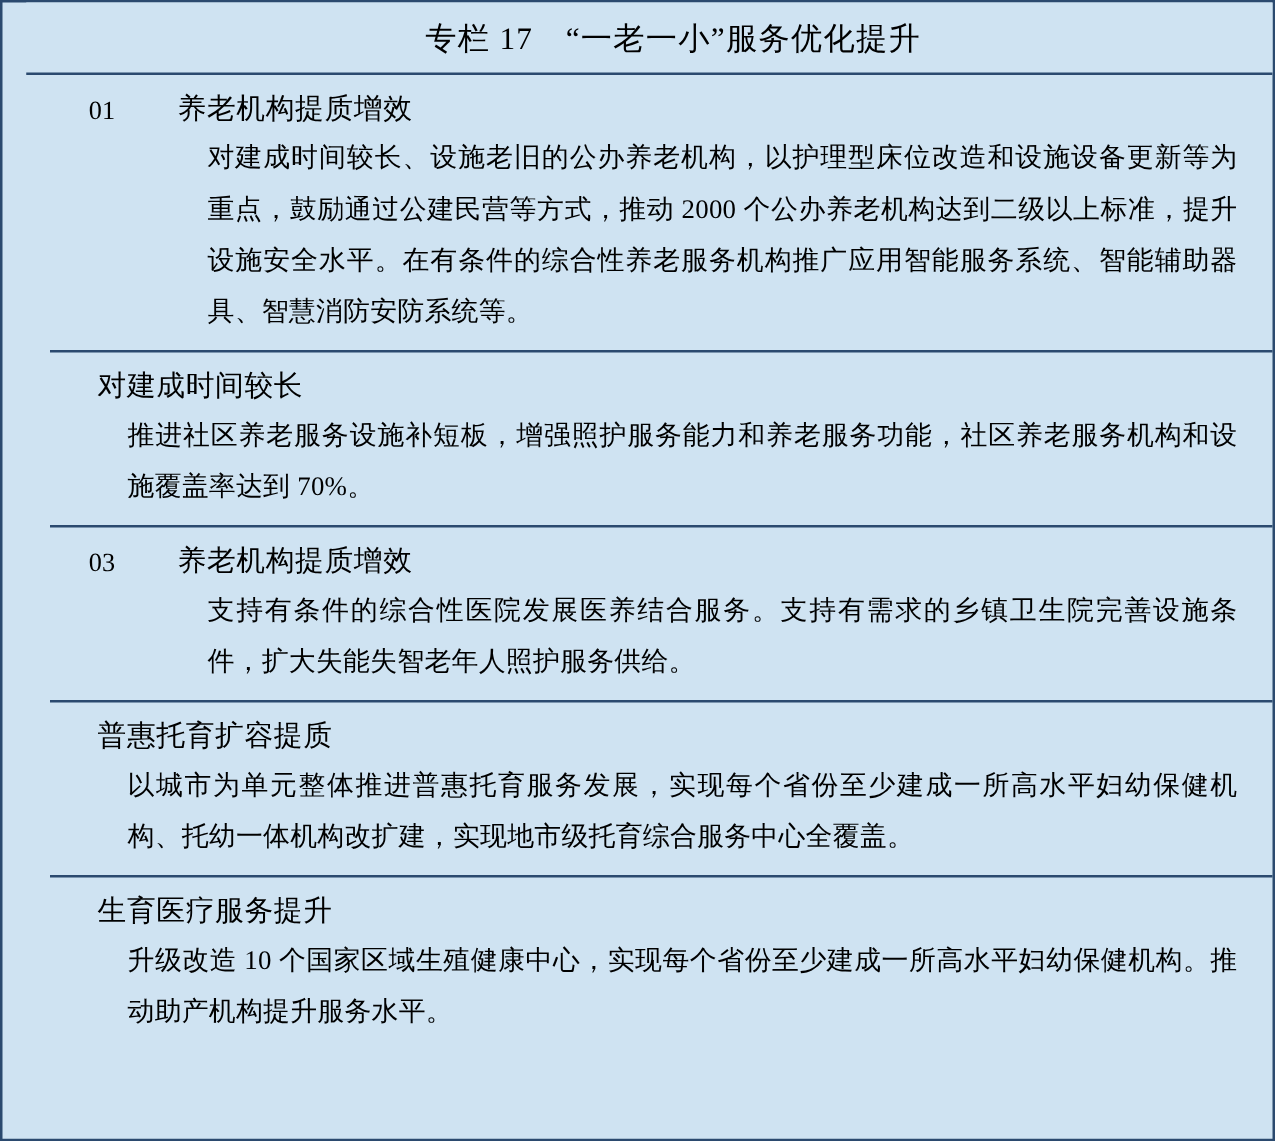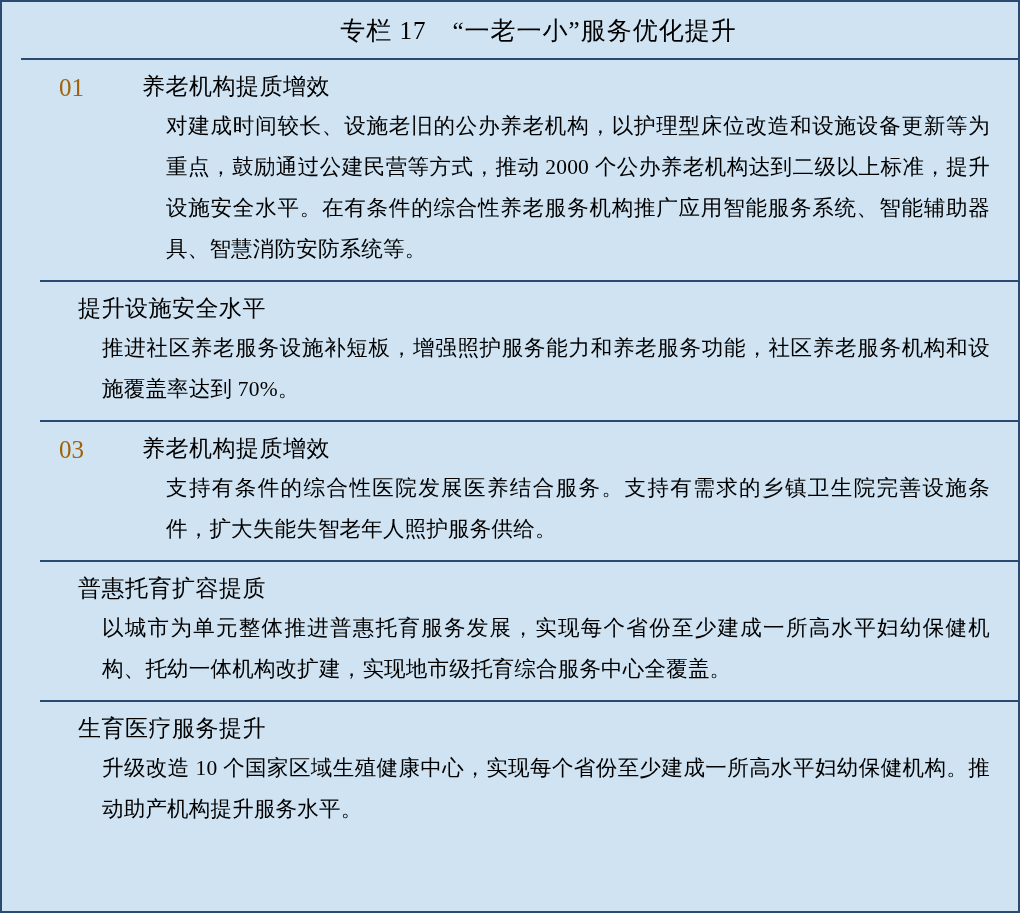--- a/index.html
+++ b/index.html
@@ -46,24 +46,25 @@
     display: flex;
     flex-direction: row;
     border-bottom: 2px solid #2b4a6f;
     padding: 9px 0 10px 0;
   }
   .row:last-child {
     border-bottom: none;
   }
   .row-num {
     flex: 0 0 64px;
-    font-size: 25px;
+    text-align: center;
+    font-size: 21px;
     line-height: 34px;
     padding-top: 2px;
-    color: #a16207;
+    color: #000000;
   }
   .row-body {
     flex: 1 1 auto;
     padding-right: 28px;
   }
   .row-head {
     font-size: 23px;
     font-weight: normal;
     line-height: 36px;
     margin-bottom: 1px;
@@ -94,21 +95,21 @@
     <div class="row">
       <div class="row-num">01</div>
       <div class="row-body">
         <div class="row-head">养老机构提质增效</div>
         <div class="row-text">对建成时间较长、设施老旧的公办养老机构，以护理型床位改造和设施设备更新等为重点，鼓励通过公建民营等方式，推动 2000 个公办养老机构达到二级以上标准，提升设施安全水平。在有条件的综合性养老服务机构推广应用智能服务系统、智能辅助器具、智慧消防安防系统等。</div>
       </div>
     </div>
 
     <div class="row">
       <div class="row-body">
-        <div class="row-head">提升设施安全水平</div>
+        <div class="row-head">对建成时间较长</div>
         <div class="row-text">推进社区养老服务设施补短板，增强照护服务能力和养老服务功能，社区养老服务机构和设施覆盖率达到 70%。</div>
       </div>
     </div>
 
     <div class="row">
       <div class="row-num">03</div>
       <div class="row-body">
         <div class="row-head">养老机构提质增效</div>
         <div class="row-text">支持有条件的综合性医院发展医养结合服务。支持有需求的乡镇卫生院完善设施条件，扩大失能失智老年人照护服务供给。</div>
       </div>

